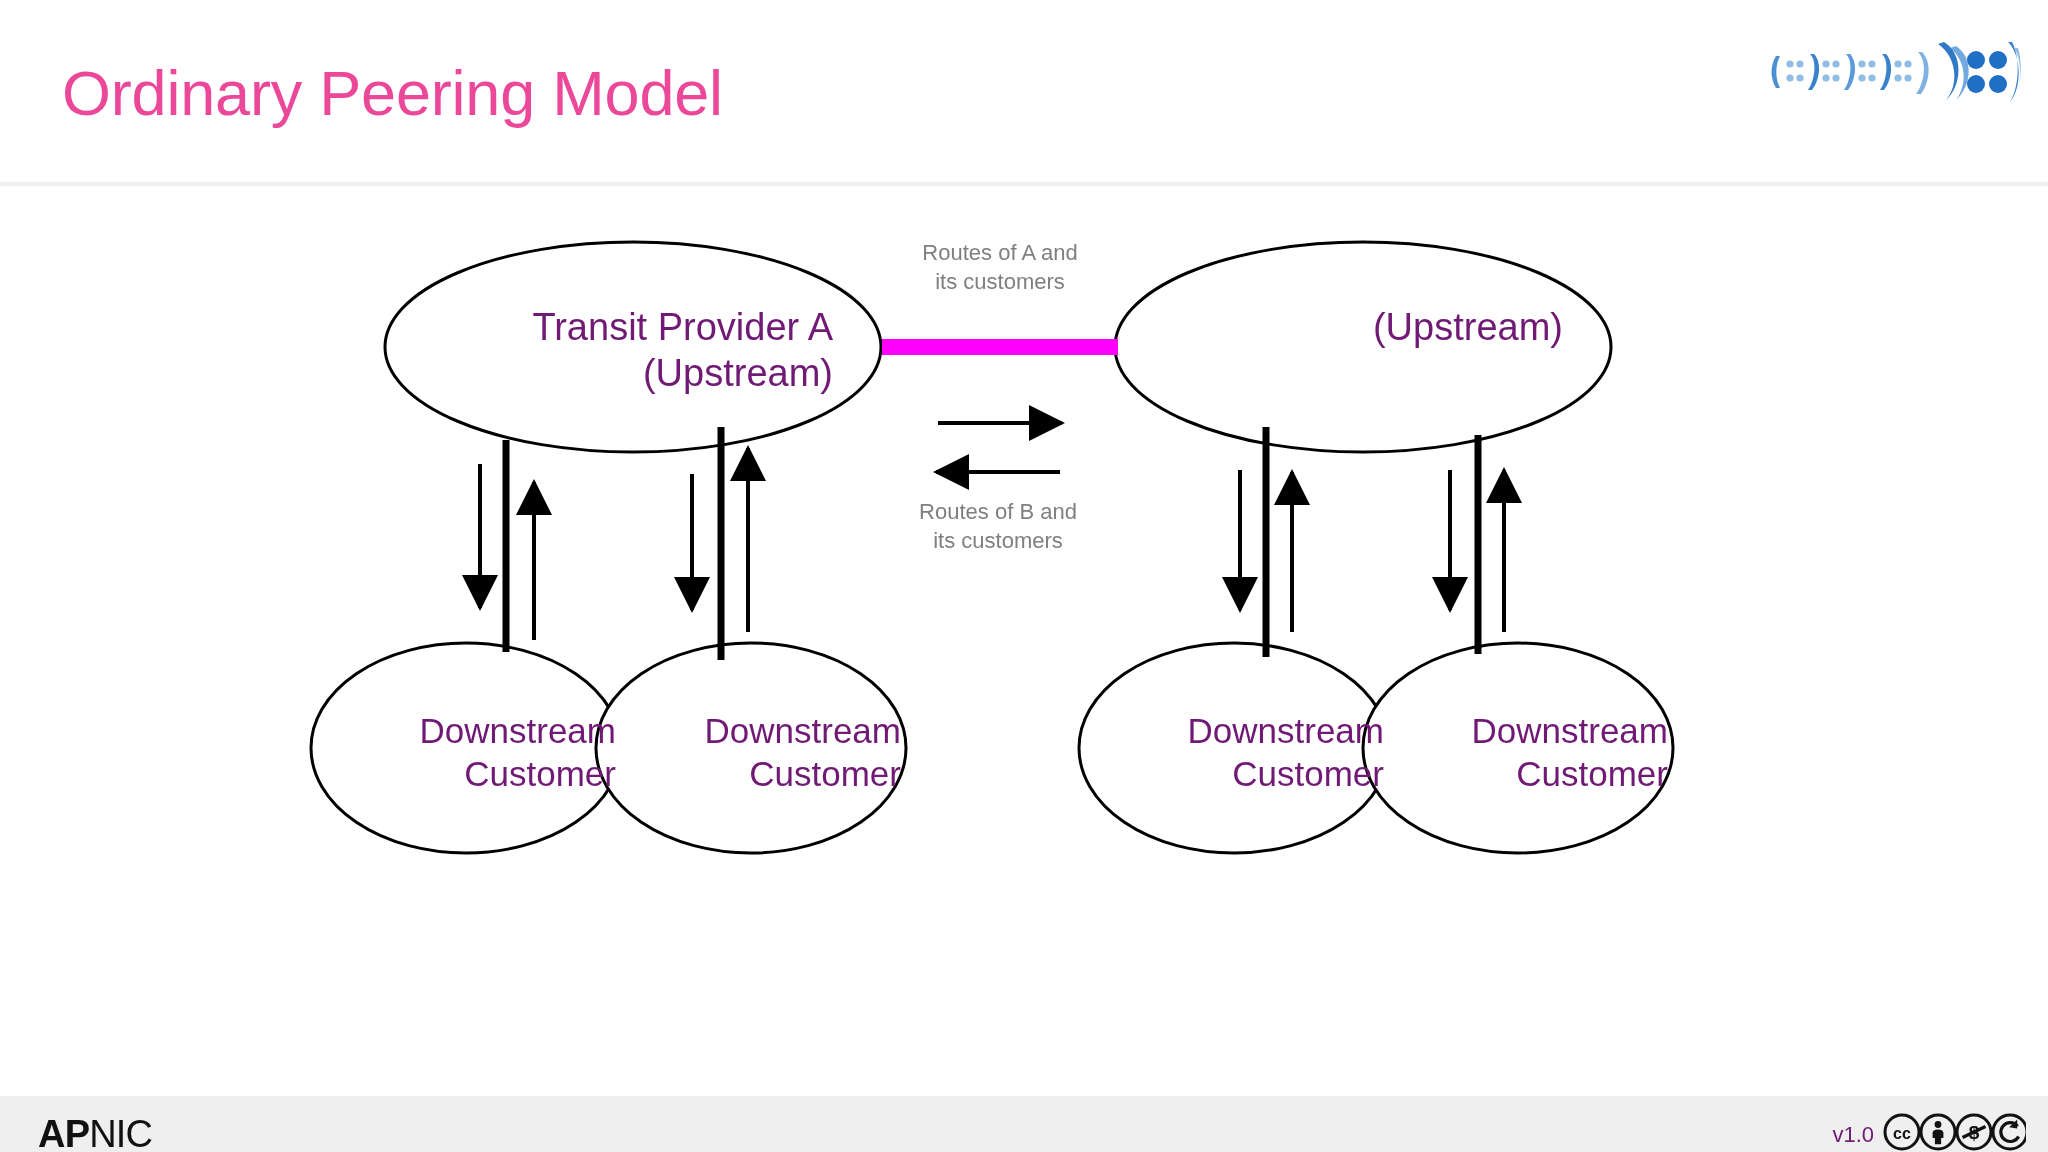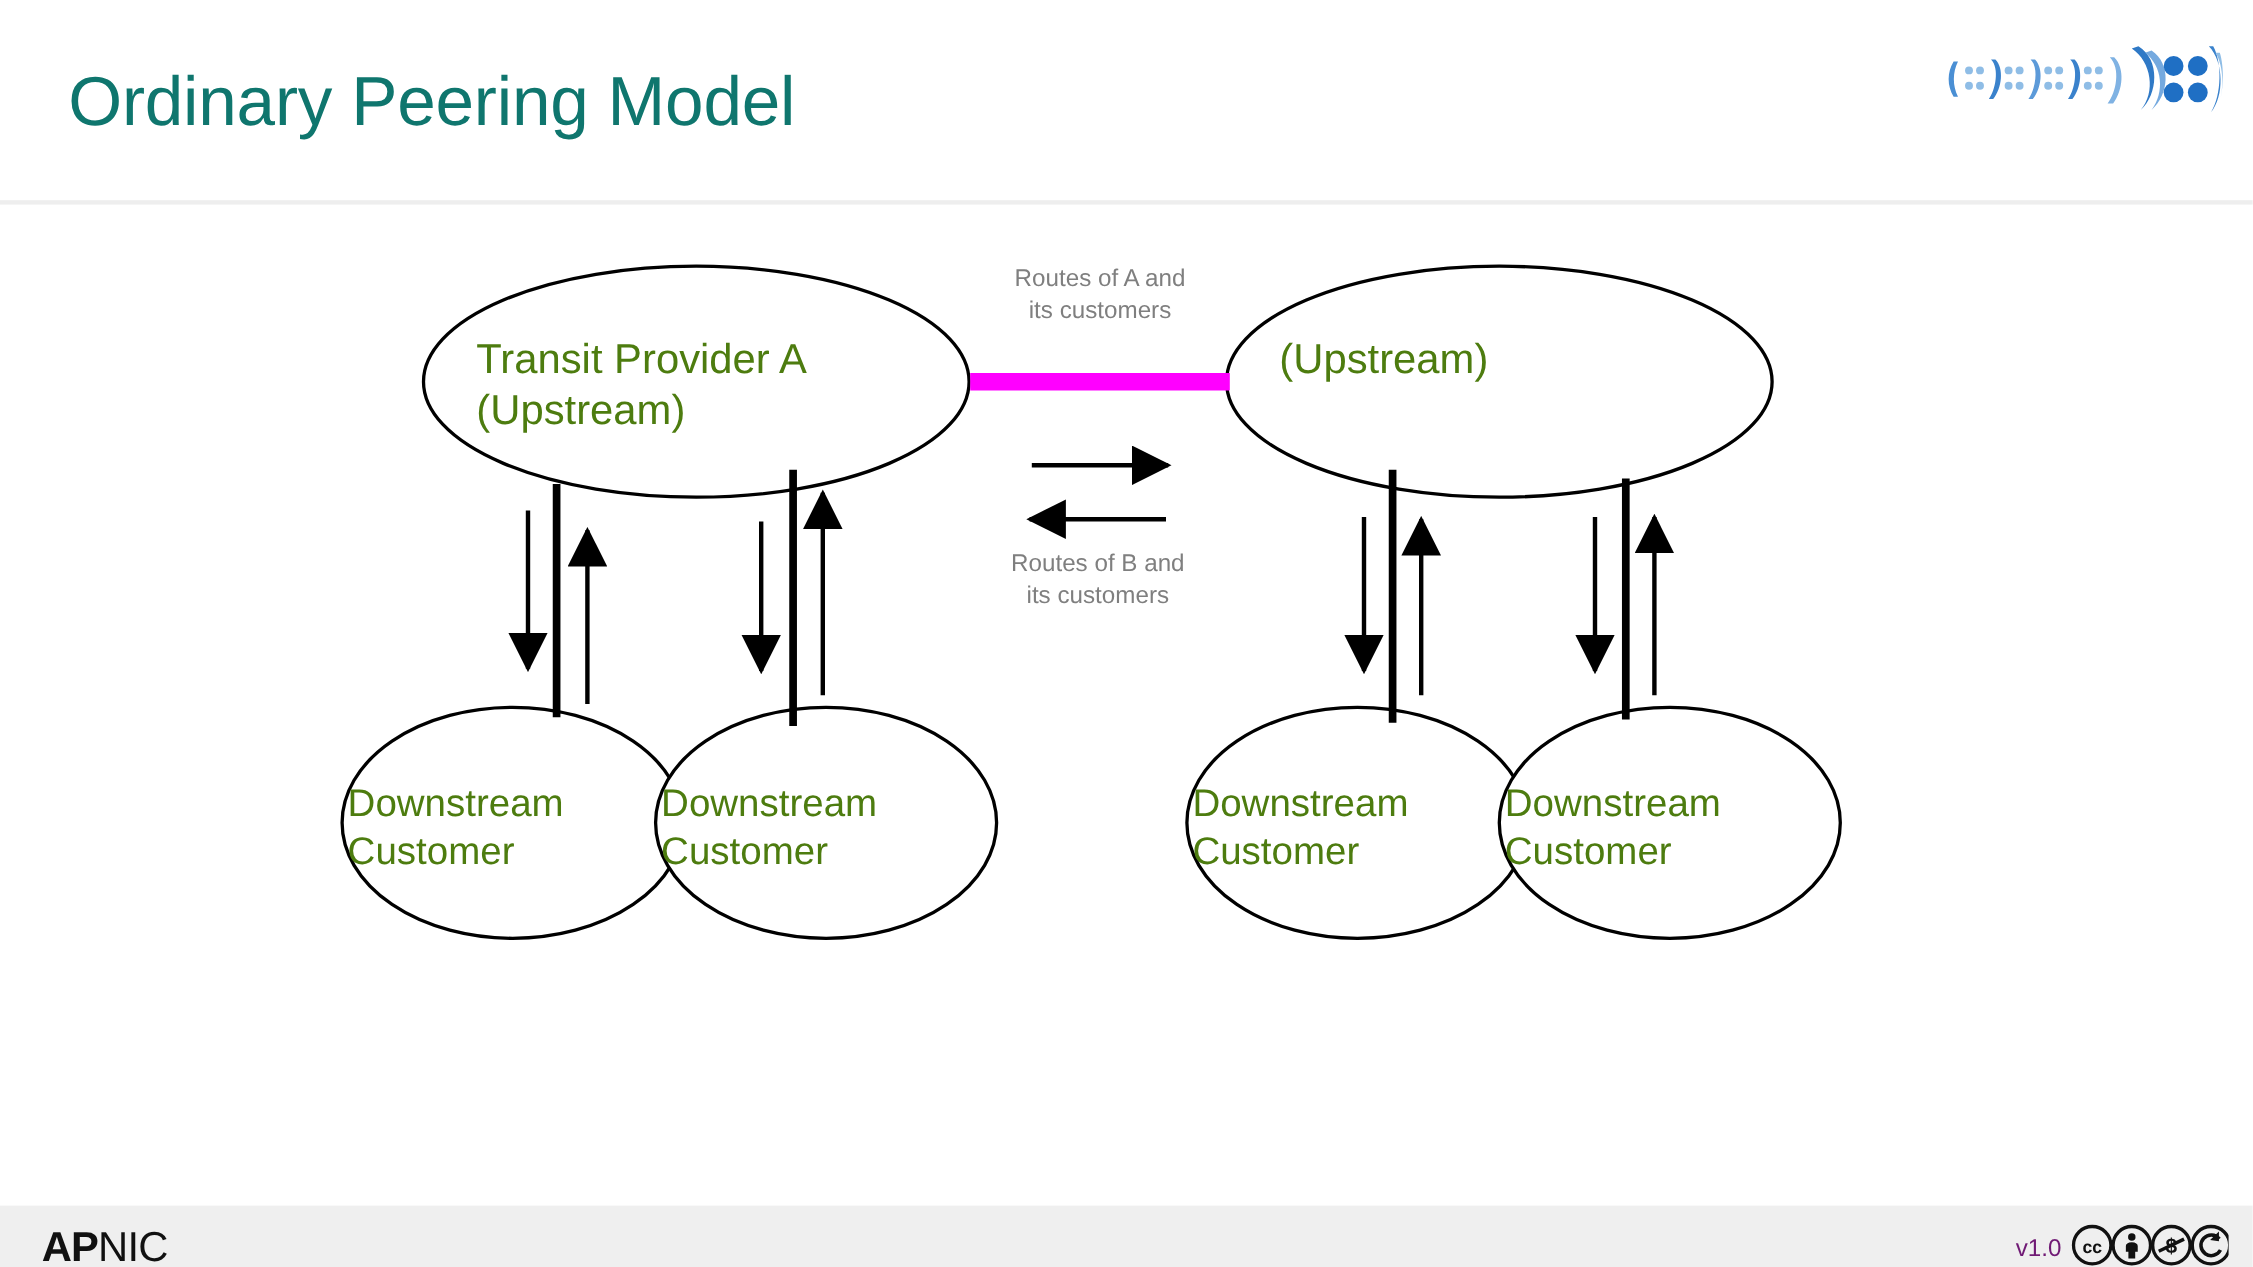--- a/index.html
+++ b/index.html
@@ -24,21 +24,21 @@
     width: 2048px;
     height: 182px;
     background: #ffffff;
   }
   #page-title {
     position: absolute;
     left: 62px;
     top: 62px;
     font-size: 63px;
     font-weight: 400;
-    color: #0f766e;
+    color: #ec4899;
     letter-spacing: -0.2px;
     white-space: nowrap;
     line-height: 1;
   }
   #header-divider {
     position: absolute;
     left: 0;
     top: 182px;
     width: 2048px;
     height: 4px;
@@ -63,22 +63,22 @@
   #diagram-svg {
     position: absolute;
     left: 0; top: 0;
     width: 2048px;
     height: 898px;
     display: block;
   }
 
   .node-label {
     position: absolute;
-    text-align: left;
-    color: #4d7c0f;
+    text-align: right;
+    color: #701a75;
     font-size: 37px;
     line-height: 1.22;
     white-space: nowrap;
     pointer-events: none;
   }
   .upstream-label { font-size: 38px; }
   .customer-label { font-size: 35px; }
 
   .route-caption {
     position: absolute;

